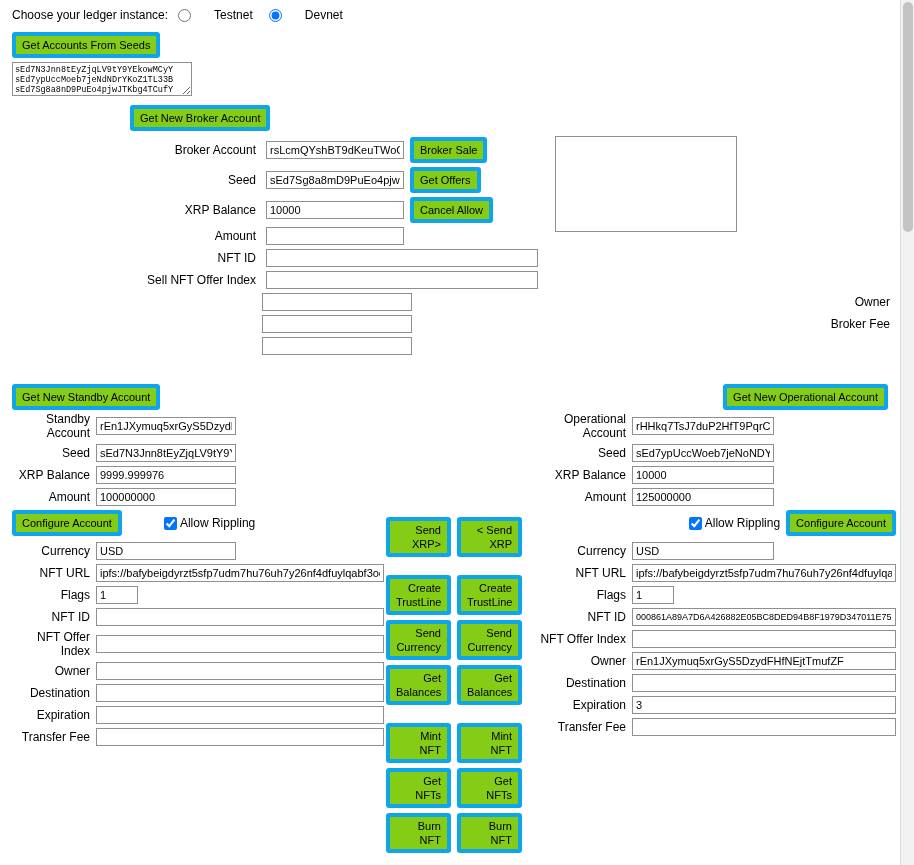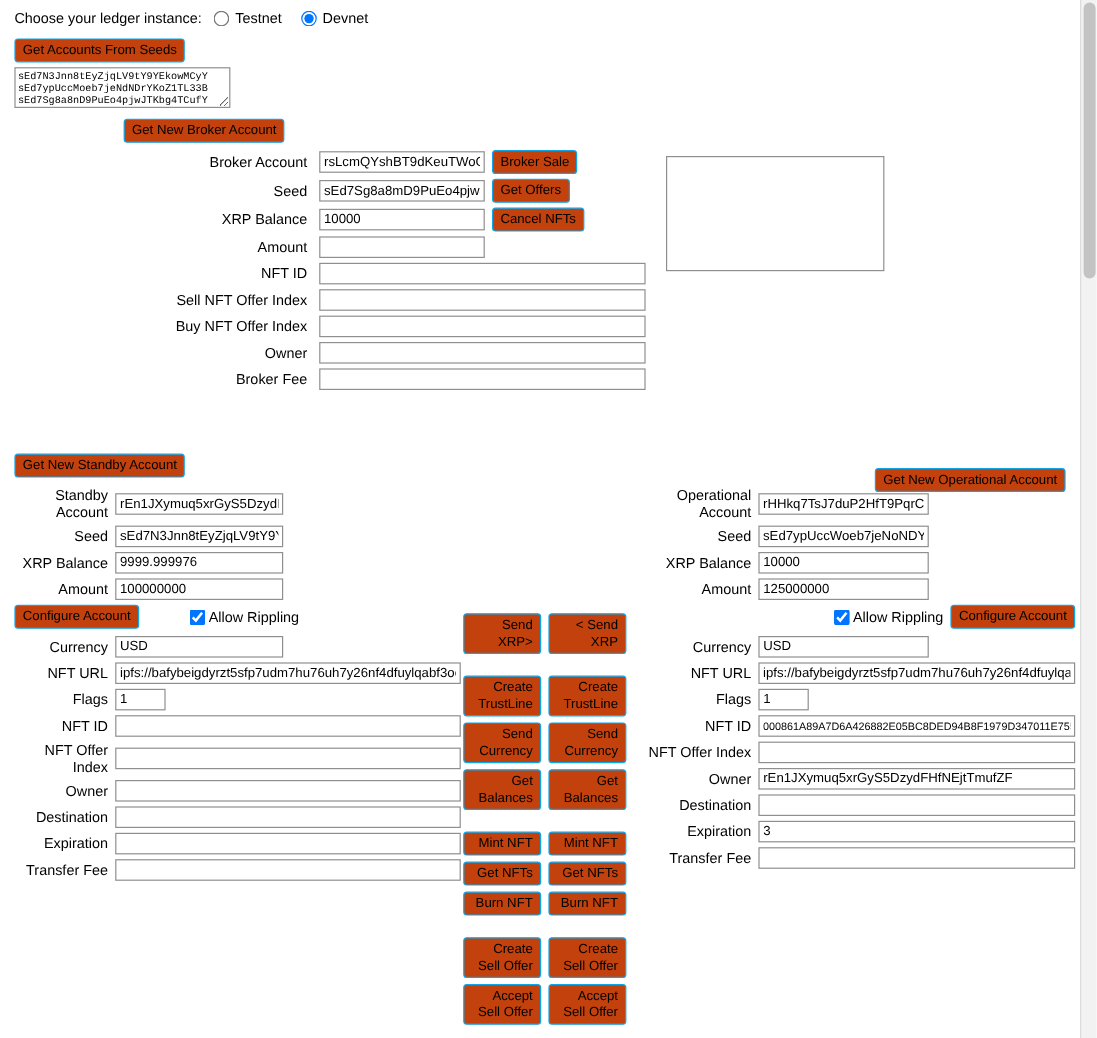--- a/index.html
+++ b/index.html
@@ -28,27 +28,27 @@
     letter-spacing: 0.2px;
   }
   .ledger-row {
     display: flex;
     align-items: center;
     gap: 6px;
     font-size: 12px;
     margin-bottom: 8px;
   }
   .ledger-row .lbl { margin-right: 4px; }
-  .radio-wrap { display: inline-flex; align-items: flex-end; gap: 3px; margin-right: 10px; }
+  .radio-wrap { display: inline-flex; align-items: flex-end; gap: 21px; margin-right: 10px; }
   input[type=radio] { margin: 0 2px 0 0; }
   button {
     font-family: "Liberation Sans", sans-serif;
     font-size: 11px;
-    background: #c2410c;
-    border: 1px solid #0ea5e9;
+    background: #84cc16;
+    border: 4px solid #0ea5e9;
     border-radius: 3px;
     padding: 2px 6px;
     color: #000;
     cursor: pointer;
     line-height: 14px;
   }
   input[type=text] {
     font-family: "Liberation Sans", sans-serif;
     font-size: 11px;
     border: 1px solid #8f8f8f;
@@ -71,21 +71,21 @@
     font-size: 8.5px;
     line-height: 10px;
     margin-top: 4px;
     white-space: pre;
     overflow: hidden;
   }
   .btn-seeds { margin-top: 2px; }
 
   
   .broker-wrap { position: relative; margin-top: 6px; height: 265px; }
-  .broker-newbtn { margin-left: 91px; }
+  .broker-newbtn { margin-left: 118px; }
   .broker-grid {
     margin-top: 6px;
     display: grid;
     grid-template-columns: 250px 4px auto;
     row-gap: 4px;
     align-items: center;
   }
   .broker-grid .rlabel {
     text-align: right;
     padding-right: 6px;
@@ -95,21 +95,21 @@
   .broker-box {
     position: absolute;
     left: 543px; top: 31px;
     width: 182px; height: 96px;
     border: 1px solid #8f8f8f;
     background: #fff;
   }
 
   
   .cols-head { position: relative; height: 22px; margin-top: 14px; }
-  .cols-head .right { position: absolute; right: 8px; top: 12px; }
+  .cols-head .right { position: absolute; right: 8px; top: 0; }
   .cols {
     display: flex;
     justify-content: space-between;
     margin-top: 6px;
     position: relative;
   }
   .col { width: 372px; }
   .mid-col {
     width: 136px;
     display: flex;
@@ -198,42 +198,41 @@
         <div></div>
       <div class="fieldline">
         <input type="text" style="width: 138px;" value="sEd7Sg8a8mD9PuEo4pjwJTKbg4TCufY">
         <button>Get Offers</button>
       </div>
 
       <div class="rlabel">XRP Balance</div>
         <div></div>
       <div class="fieldline">
         <input type="text" style="width: 138px;" value="10000">
-        <button>Cancel NFTs</button>
+        <button>Cancel Allow</button>
       </div>
 
       <div class="rlabel">Amount</div>
         <div></div>
       <div class="fieldline">
         <input type="text" style="width: 138px;" value="">
       </div>
 
       <div class="rlabel">NFT ID</div>
         <div></div>
       <div class="fieldline">
         <input type="text" style="width: 272px;" value="">
       </div>
 
       <div class="rlabel">Sell NFT Offer Index</div>
         <div></div>
       <div class="fieldline">
         <input type="text" style="width: 272px;" value="">
       </div>
 
-      <div class="rlabel">Buy NFT Offer Index</div>
         <div></div>
       <div class="fieldline">
         <input type="text" style="width: 272px;" value="">
       </div>
 
       <div class="rlabel">Owner</div>
         <div></div>
       <div class="fieldline">
         <input type="text" style="width: 272px;" value="">
       </div>

